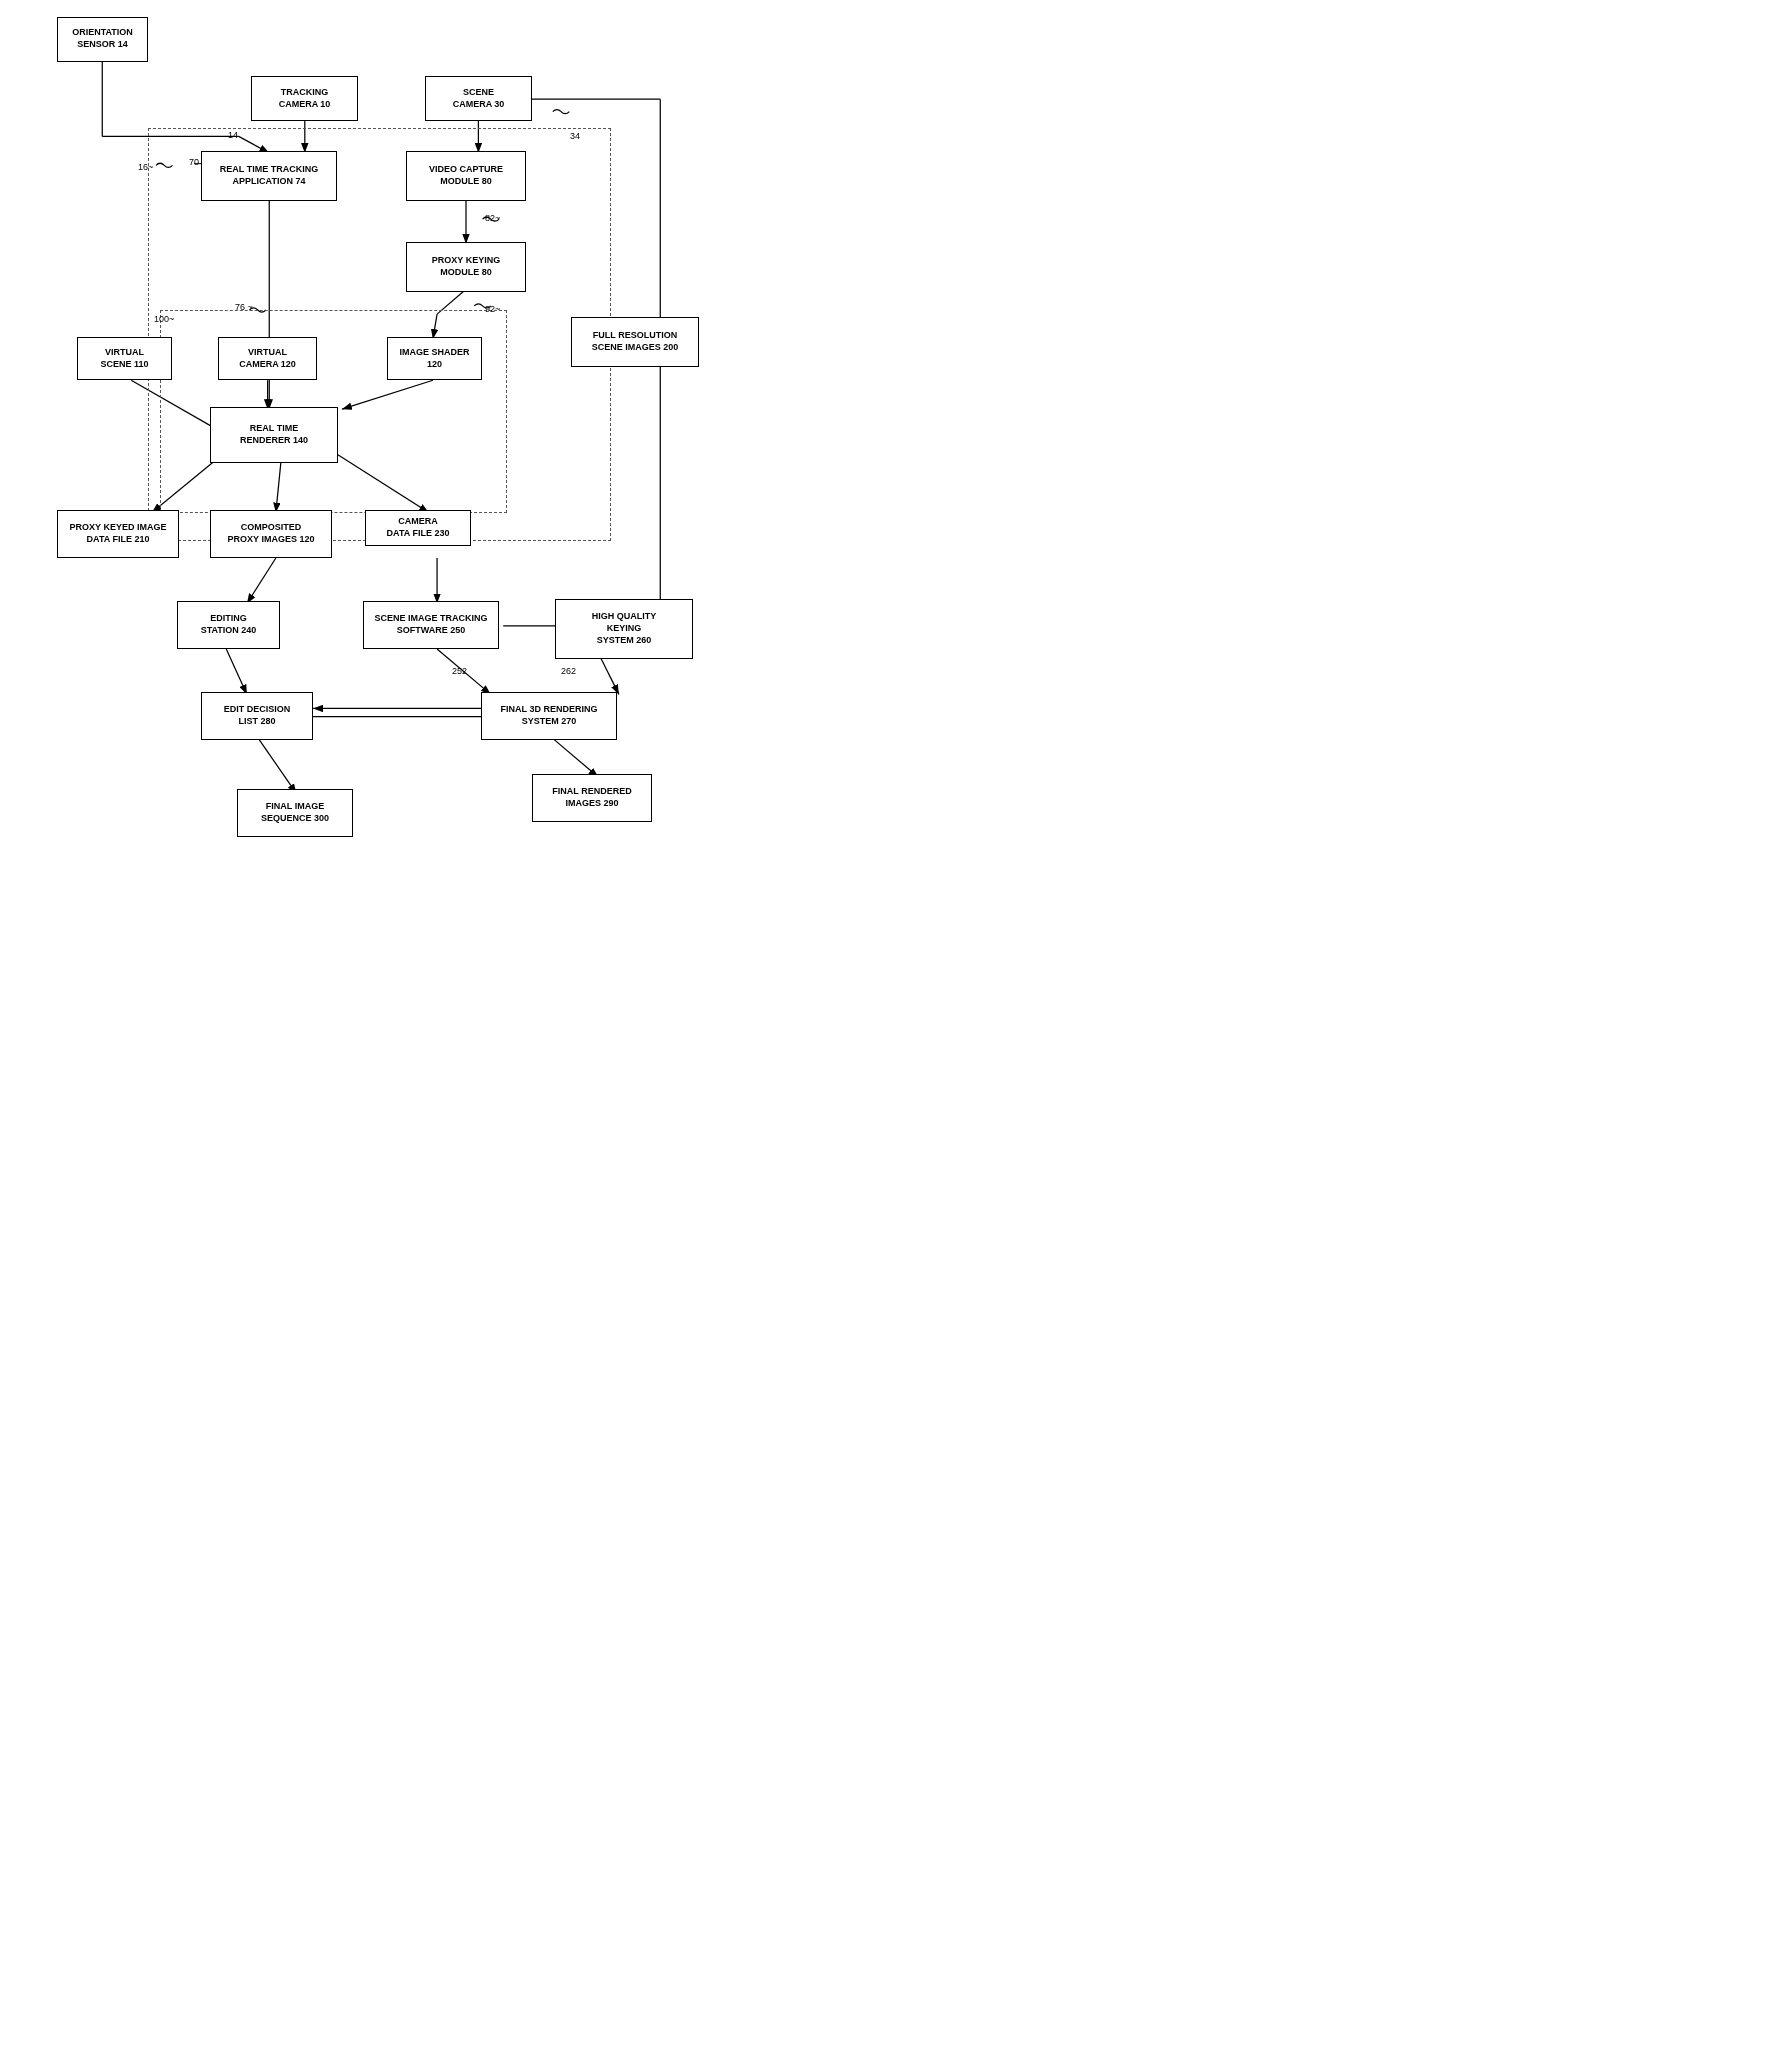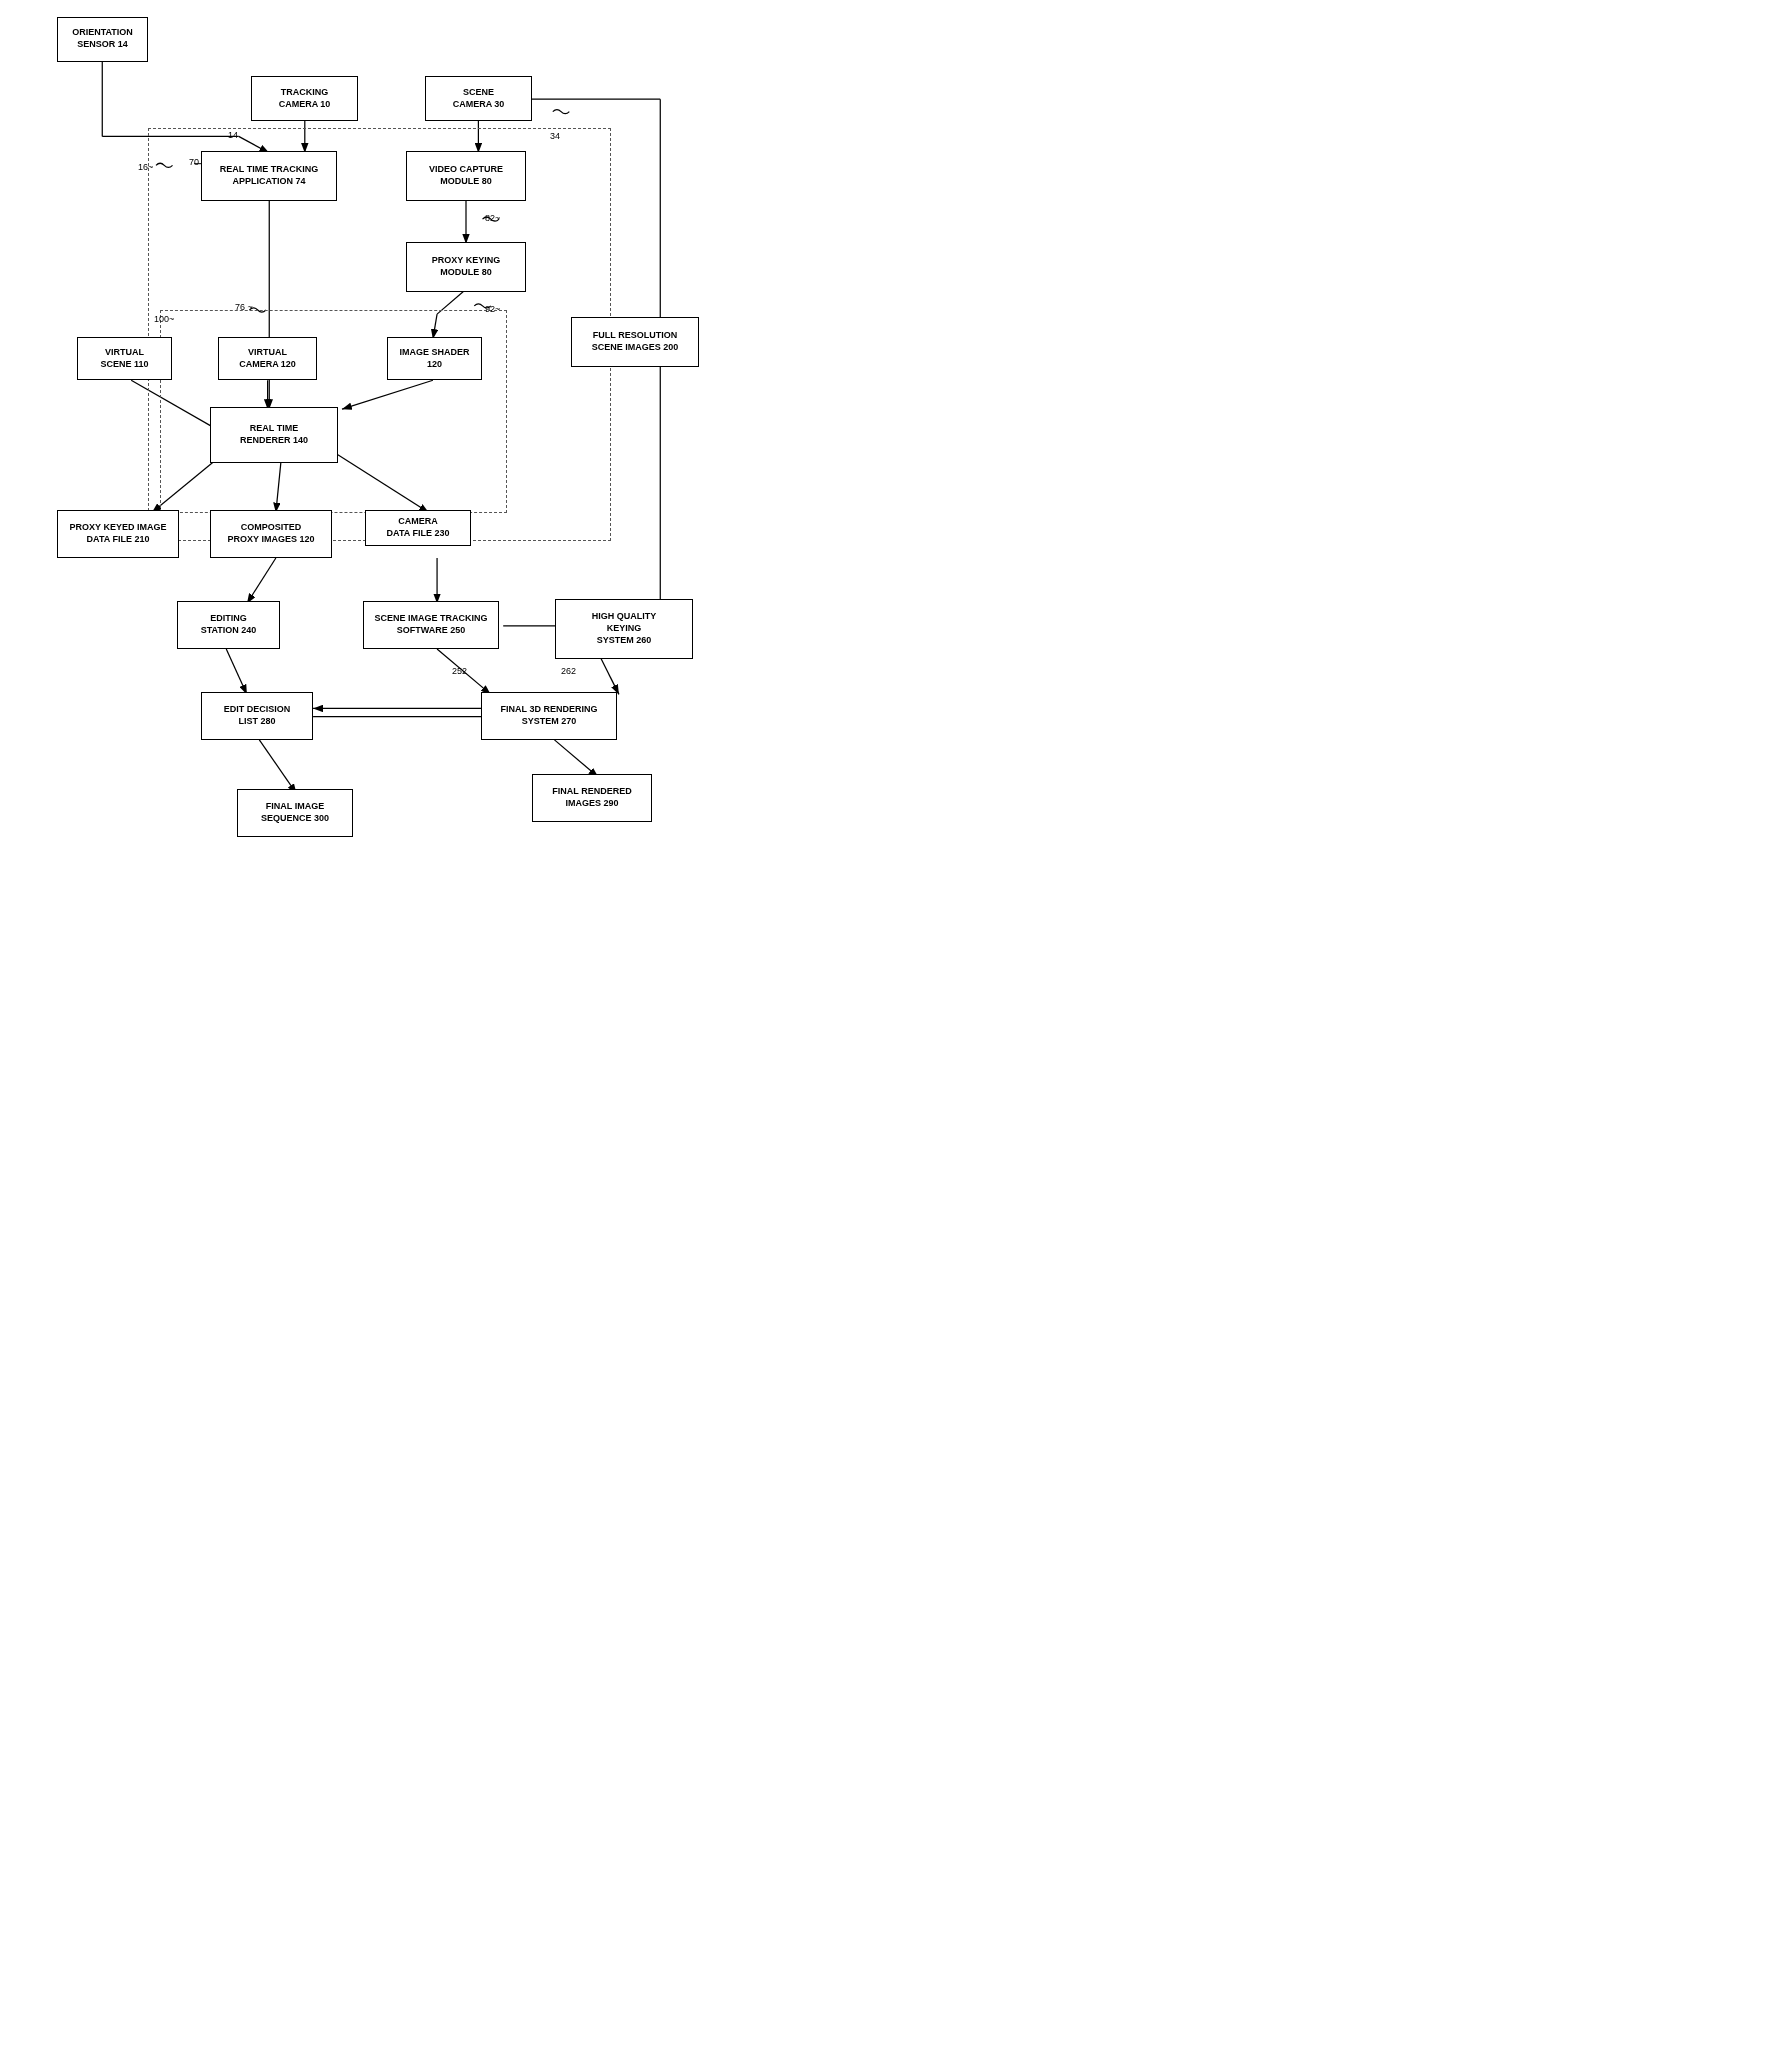--- a/index.html
+++ b/index.html
@@ -233,21 +233,21 @@
   </div>
 
   <div class="box" style="left:205px; top:789px; width:116px; height:48px;">
     <span style="white-space:pre-line;">FINAL IMAGE
 SEQUENCE 300</span>
   </div>
 
   <div class="label-text" style="left:106px; top:162px;">16~</div>
   <div class="label-text" style="left:157px; top:157px;">70</div>
   <div class="label-text" style="left:196px; top:130px;">14</div>
-  <div class="label-text" style="left:518px; top:131px;">34</div>
+  <div class="label-text" style="left:538px; top:131px;">34</div>
   <div class="label-text" style="left:203px; top:302px;">76 ~</div>
   <div class="label-text" style="left:453px; top:213px;">82~</div>
   <div class="label-text" style="left:453px; top:304px;">92~</div>
   <div class="label-text" style="left:122px; top:314px;">100~</div>
   <div class="label-text" style="left:420px; top:666px;">252</div>
   <div class="label-text" style="left:529px; top:666px;">262</div>
 </div>
 
 
 </body></html>

